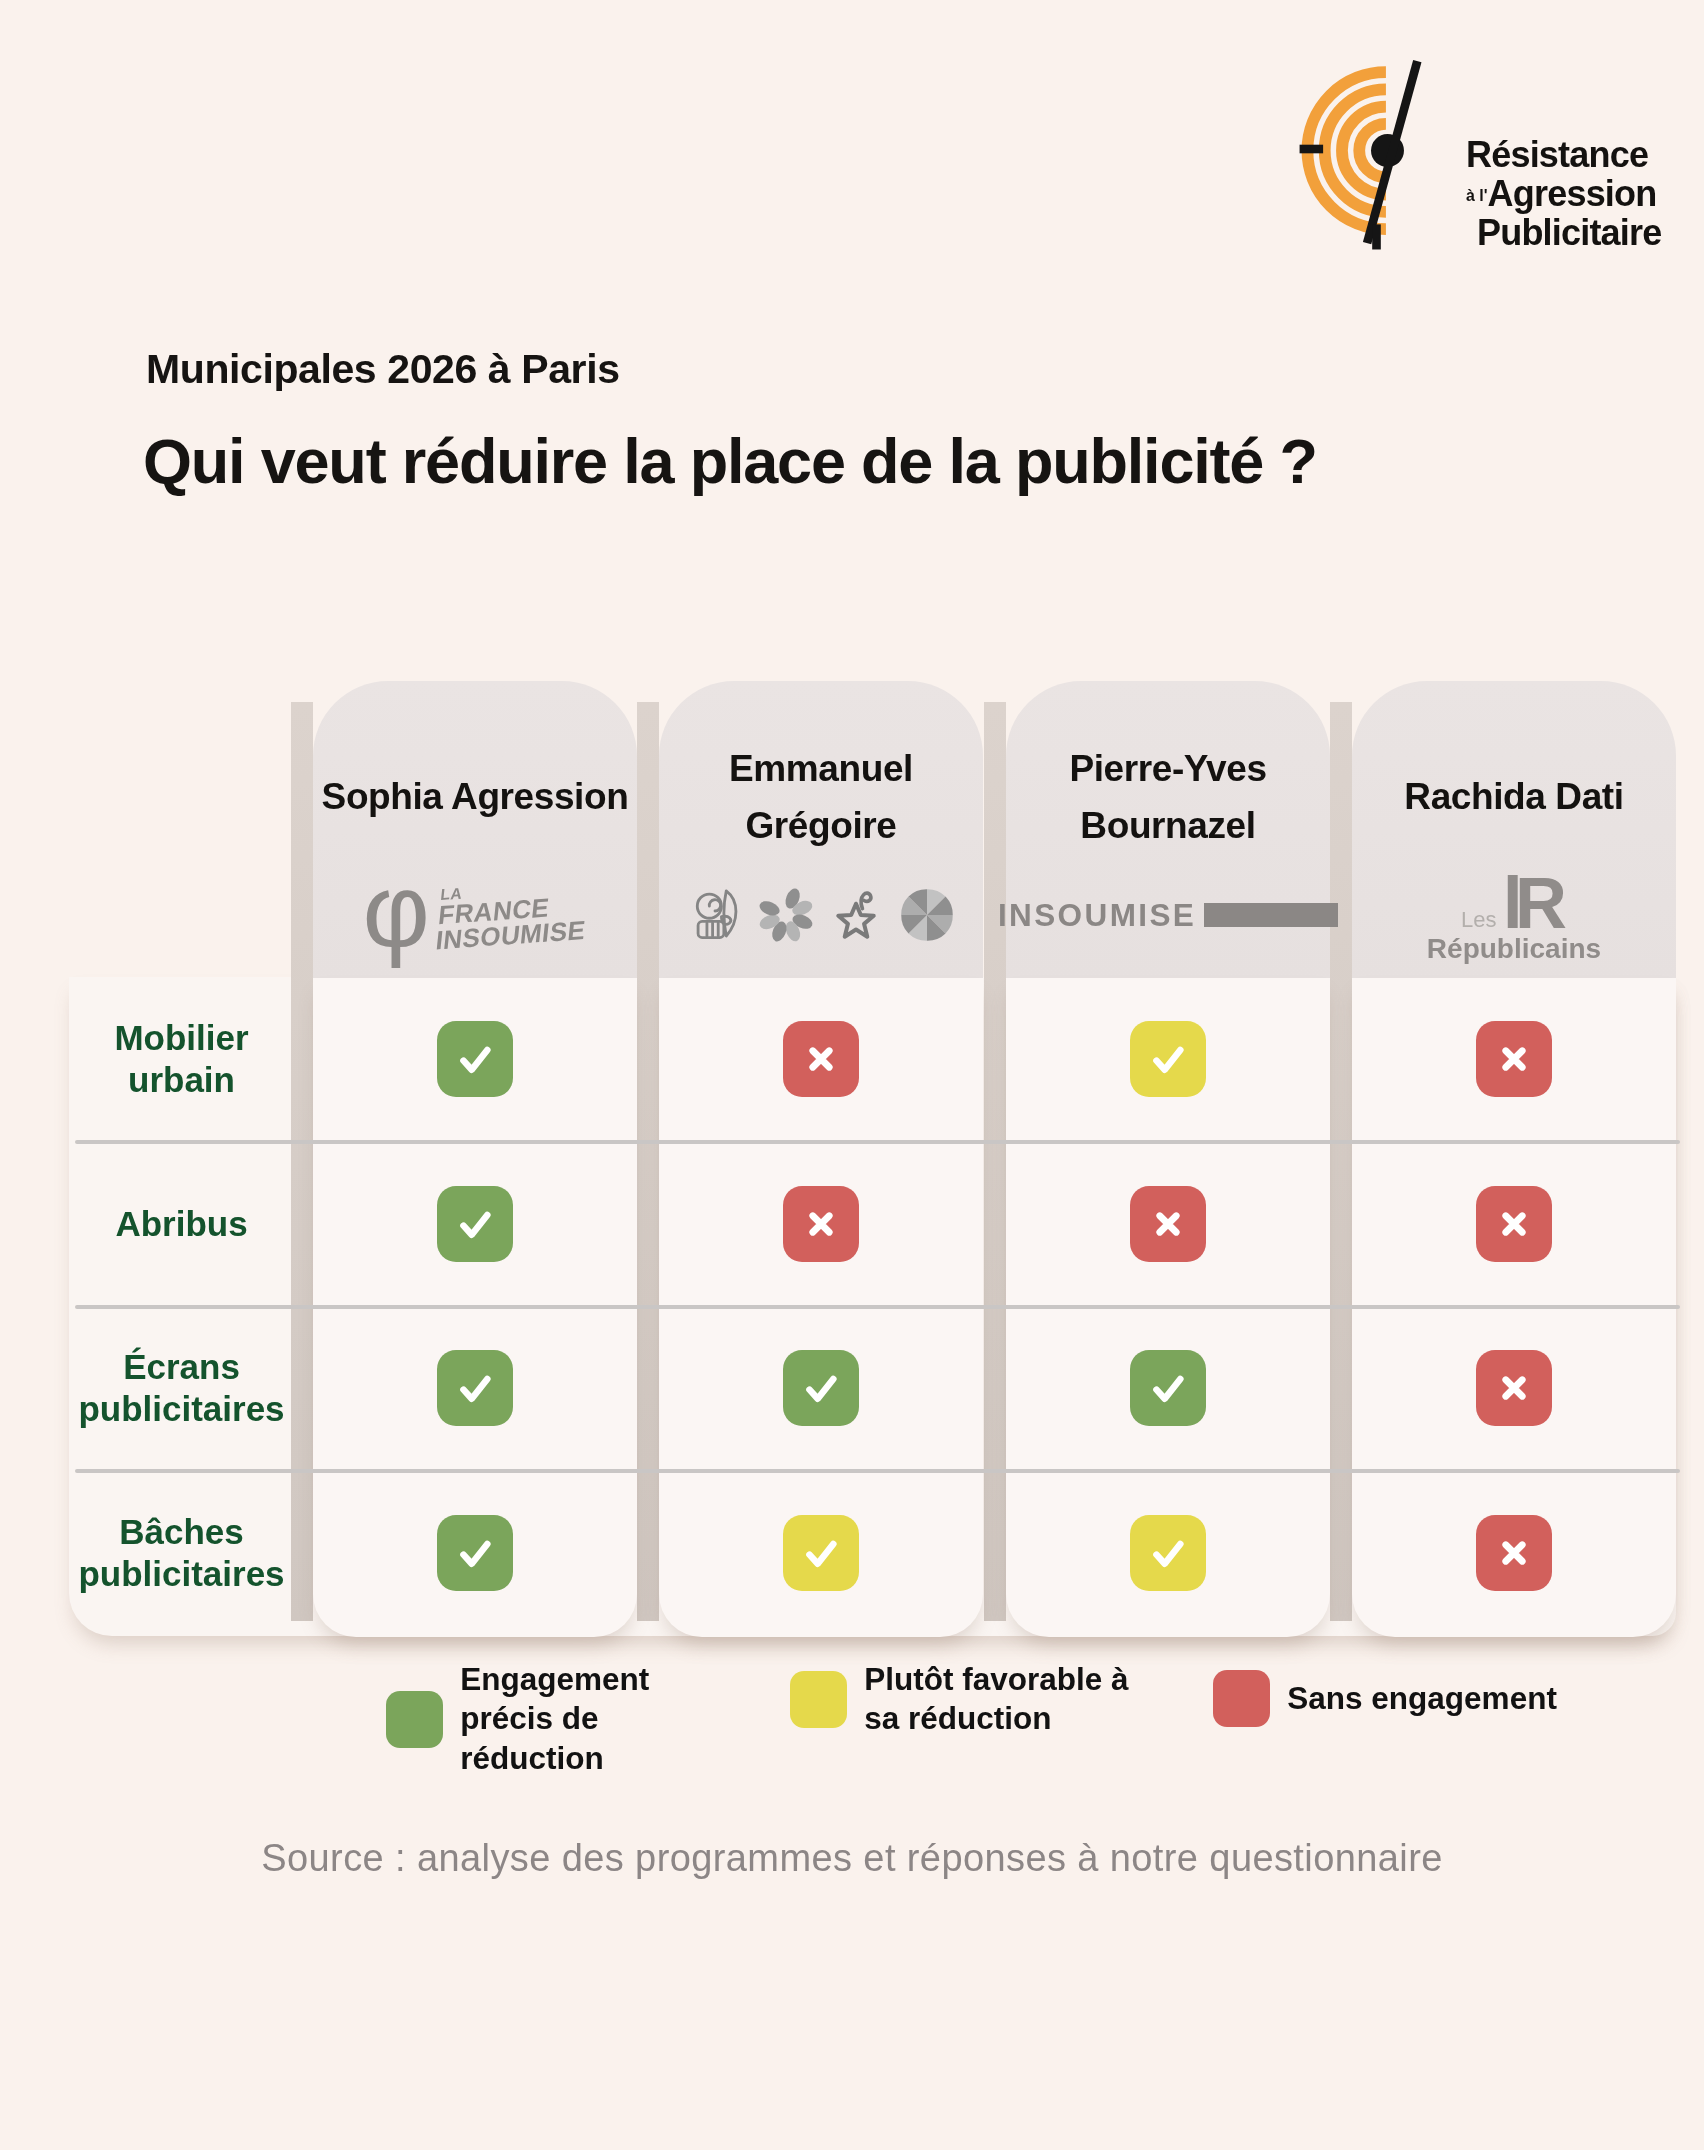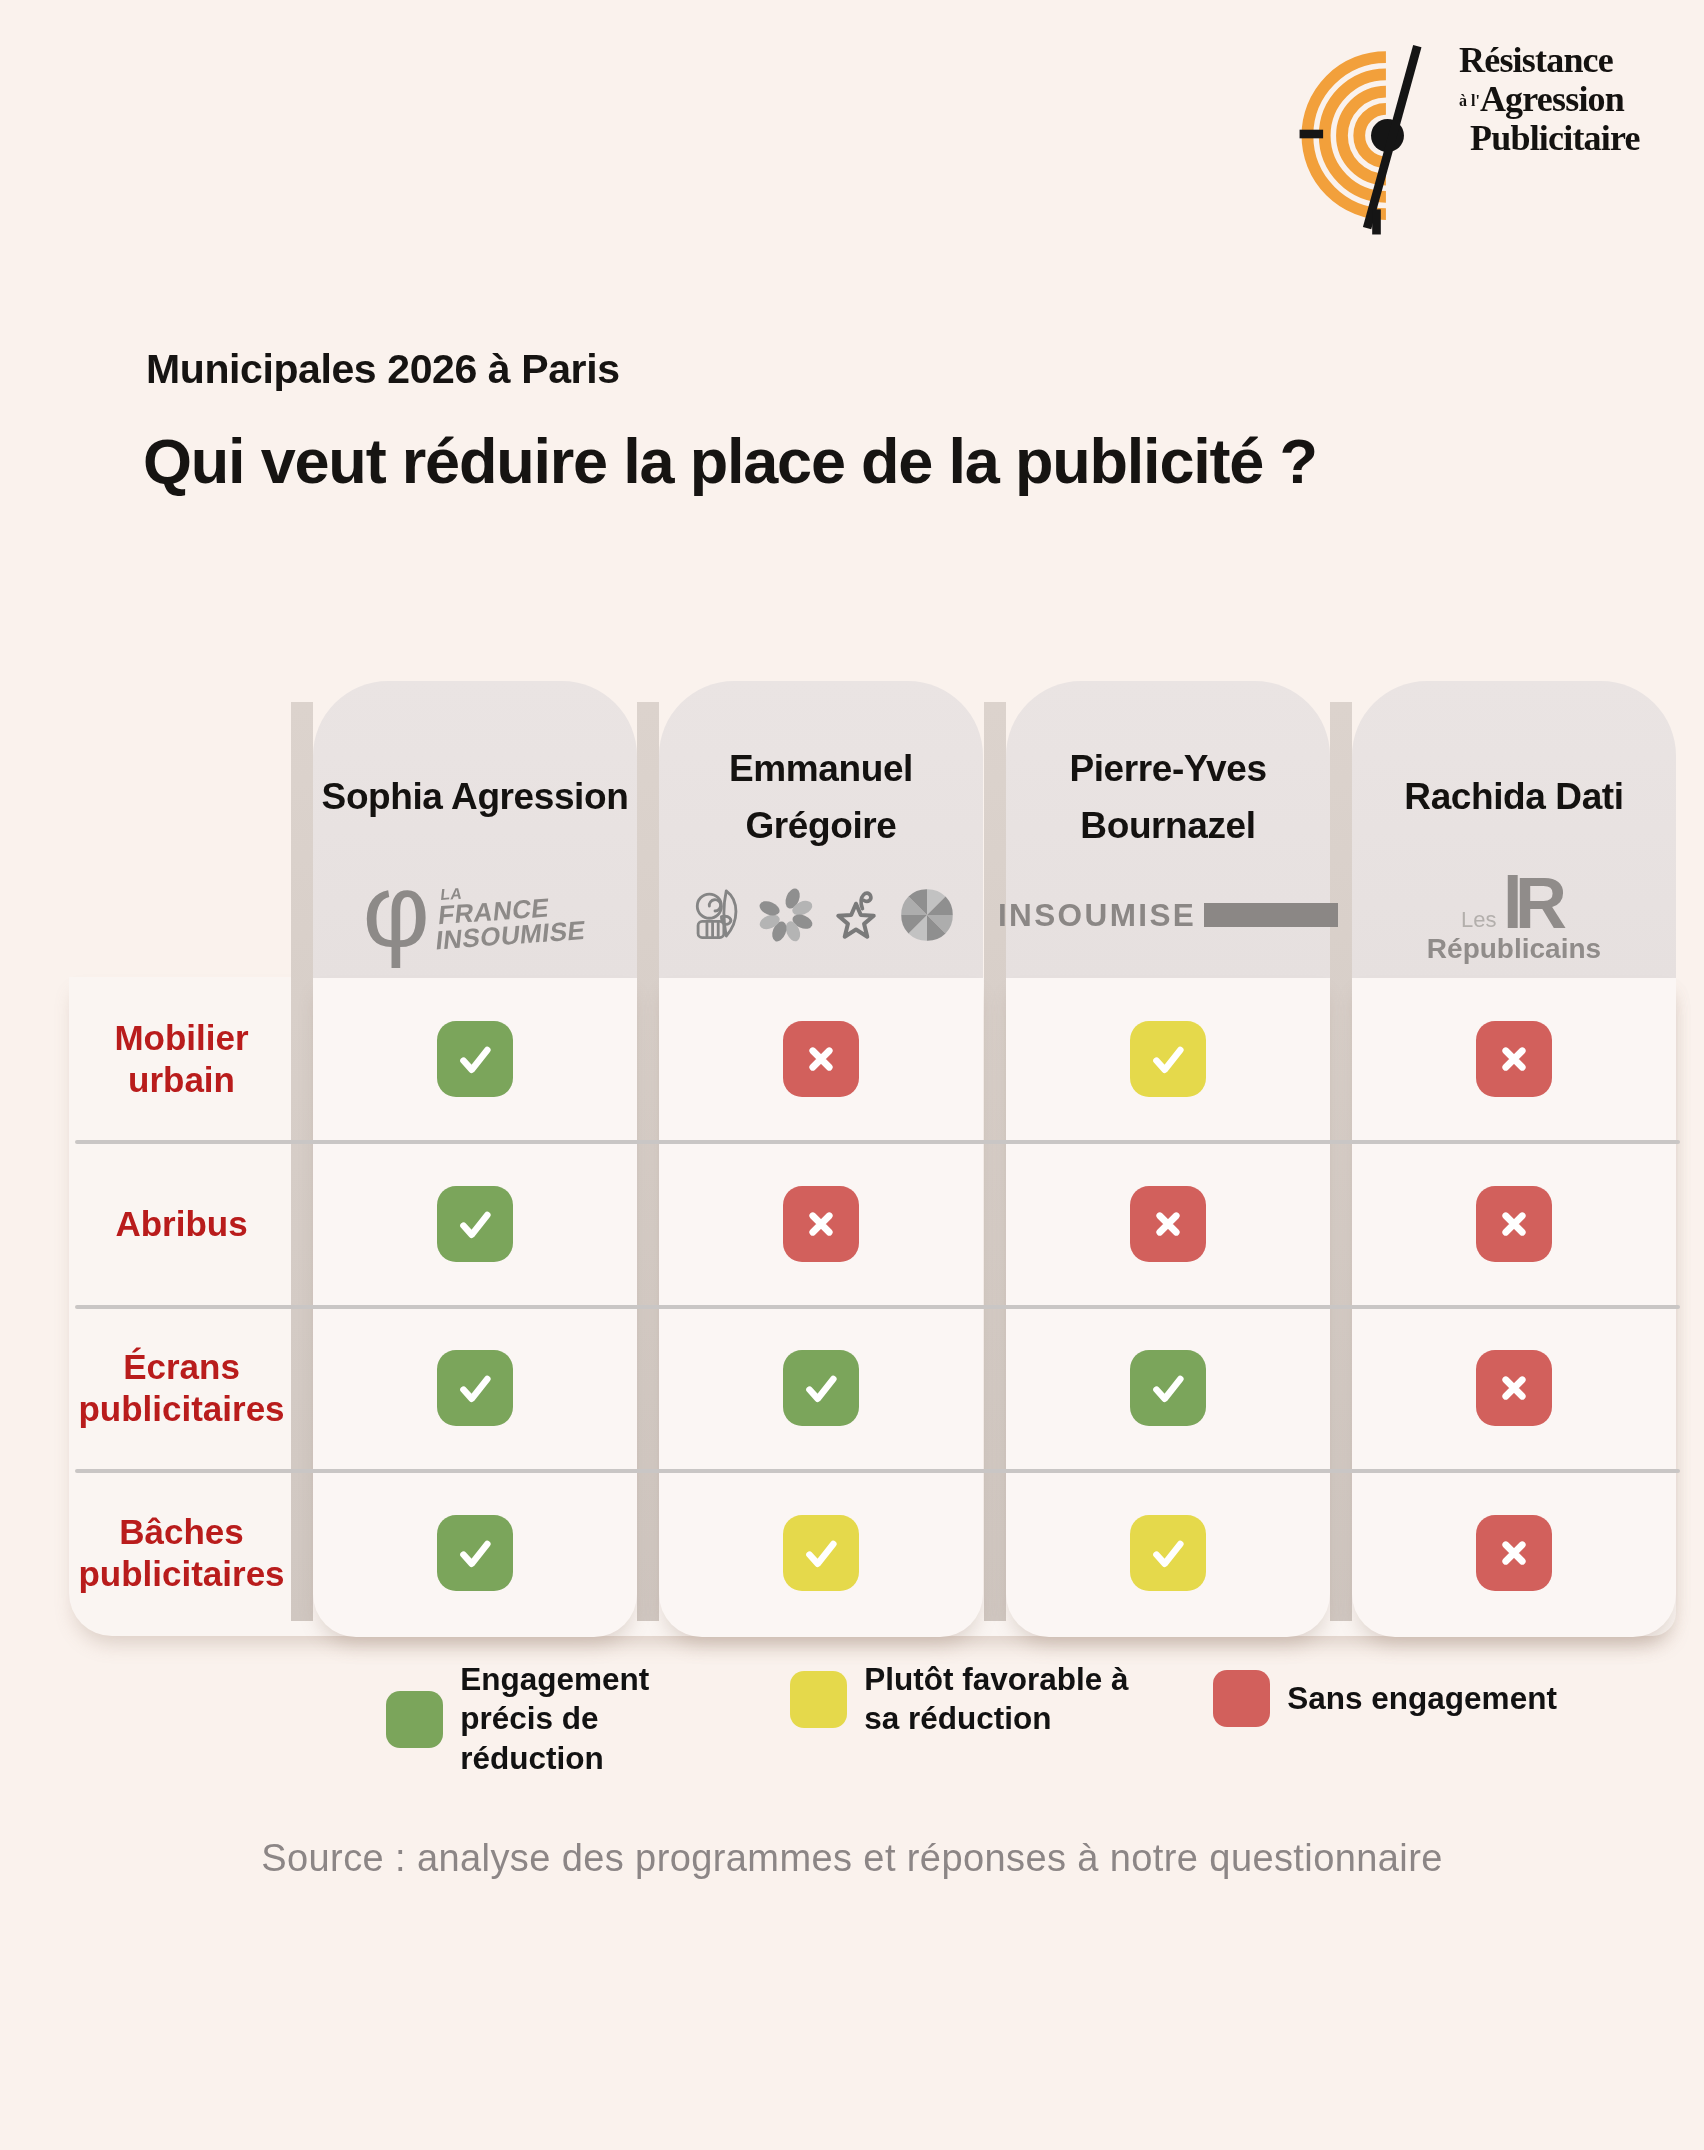--- a/index.html
+++ b/index.html
@@ -7,21 +7,21 @@
     width:1704px;height:2151px;
     background:#FAF2ED;
     font-family:"Liberation Sans", sans-serif;
     color:#161412;
     position:relative;
     overflow:hidden;
   }
   #canvas{position:absolute;inset:0;width:1704px;height:2151px;}
 
   
-  .rap{position:absolute;left:1298px;top:41px;width:370px;height:212px;display:flex;align-items:flex-start;gap:4px;font-family:Liberation Serif, serif;}
+  .rap{position:absolute;left:1298px;top:41px;width:370px;height:212px;display:flex;align-items:flex-end;gap:11px;}
   .rap-icon{flex:0 0 auto;}
   .rap-text{font-weight:700;font-size:36px;line-height:1.08;color:#141210;letter-spacing:-0.8px;}
   .rap-text .small{font-size:16px;font-weight:700;vertical-align:4.7px;letter-spacing:0;}
   .rap-line3{padding-left:11px;}
 
   
   .kicker{position:absolute;left:146px;top:346px;font-size:41px;font-weight:700;letter-spacing:-0.4px;}
   .title{position:absolute;left:143px;top:425px;font-size:63px;font-weight:700;letter-spacing:-1.2px;}
 
   
@@ -80,21 +80,21 @@
   .lr-top{display:flex;align-items:flex-end;}
   .lr-les{font-size:22px;color:#B3AFAC;margin-right:6.3px;margin-bottom:7.9px;}
   .lr-mono{font-size:72px;font-weight:700;letter-spacing:-7.9px;padding-right:7.9px;}
   .lr-name{font-size:28px;font-weight:700;margin-top:-3.1px;}
 
   
   .trow{position:absolute;left:0;width:1704px;height:164px;z-index:5;}
   .row-label{
     position:absolute;left:69px;top:0;width:225px;height:100%;
     display:flex;align-items:center;justify-content:center;text-align:center;
-    font-size:35px;font-weight:600;line-height:1.2;color:#b91c1c;
+    font-size:35px;font-weight:600;line-height:1.2;color:#14532d;
   }
   .cell{
     position:absolute;top:0;width:324px;height:100%;
     display:flex;align-items:center;justify-content:center;
   }
   .tile{
     width:76px;height:76px;border-radius:19px;
     display:flex;align-items:center;justify-content:center;
   }
   .tile svg{display:block;}

